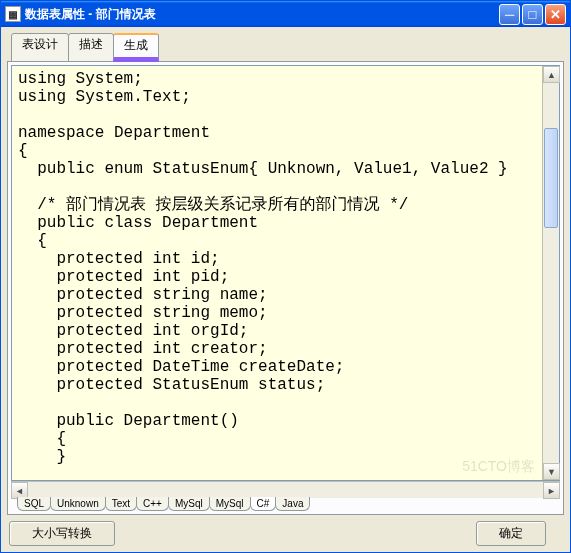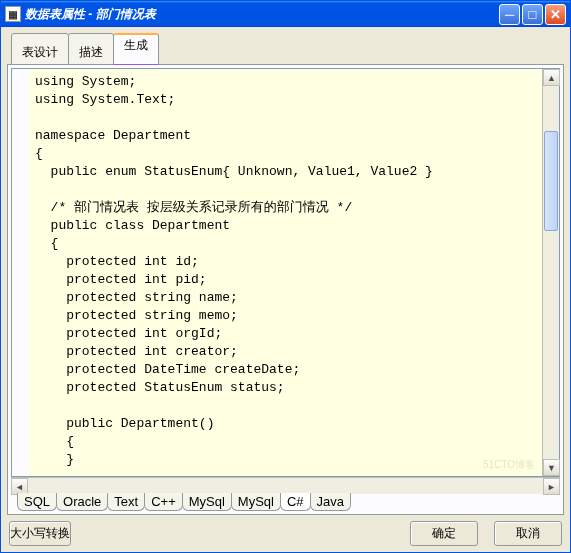--- a/index.html
+++ b/index.html
@@ -1,44 +1,44 @@
 <!DOCTYPE html>
 <html><head>
 <meta charset="utf-8">
 <style>
   * { box-sizing: border-box; }
   body { margin: 0; font-family: "Microsoft YaHei", SimSun, sans-serif; font-size: 12px; background: #fff; }
   .window { width: 571px; height: 553px; border: 1px solid #0054e3; background: #ece9d8; display: flex; flex-direction: column; }
   .titlebar { height: 26px; background: linear-gradient(to bottom, #3a95ff 0%, #0054e3 8%, #0054e3 92%, #003edb 100%); display: flex; align-items: center; padding: 0 4px; color: #fff; font-weight: bold; }
   .titlebar-icon { width: 16px; height: 16px; background: #fff; border: 1px solid #999; margin-right: 4px; display: flex; align-items: center; justify-content: center; font-size: 10px; color: #333; }
-  .titlebar-title { flex: 1; font-style: italic; }
+  .titlebar-title { flex: 1; }
   .titlebar-btns { display: flex; gap: 2px; }
   .tb-btn { width: 21px; height: 21px; border-radius: 3px; border: 1px solid #fff; display: flex; align-items: center; justify-content: center; color: #fff; font-weight: bold; font-family: Arial; font-size: 13px; }
   .tb-min, .tb-max { background: linear-gradient(to bottom, #6fa6ff, #3b6fd6); }
   .tb-close { background: linear-gradient(to bottom, #f8a27d, #e2471f); }
   .client { flex: 1; padding: 6px 6px 4px 6px; display: flex; flex-direction: column; }
   .top-tabs { display: flex; gap: 0; margin-bottom: -1px; padding-left: 4px; }
-  .top-tab { padding: 10px 10px 3px 10px; border: 1px solid #919b9c; background: #f5f4ea; border-top-left-radius: 3px; border-top-right-radius: 3px; position: relative; margin-right: -1px; }
-  .top-tab.active { background: #fcfcfe; border-bottom: 1px solid #8b5cf6; border-top: 2px solid #ffb24b; padding-top: 2px; z-index: 2; }
+  .top-tab { padding: 2px 10px 3px 10px; border: 1px solid #919b9c; background: #f5f4ea; border-top-left-radius: 3px; border-top-right-radius: 3px; position: relative; margin-right: -1px; }
+  .top-tab.active { background: #fcfcfe; border-bottom: 5px solid #8b5cf6; border-top: 2px solid #ffb24b; padding-top: 2px; z-index: 2; }
   .editor-wrap { flex: 1; border: 1px solid #919b9c; background: #fcfcfe; padding: 3px; display: flex; flex-direction: column; min-height: 0; }
   .editor-box { flex: 1; border: 1px solid #7f9db9; position: relative; display: flex; min-height: 0; }
-  .code-area { flex: 1; background: #ffffe1; font-family: "Courier New", monospace; font-size: 13px; line-height: 18px; white-space: pre; padding: 4px 6px; overflow: hidden; color: #000; margin-left: 17px; }
+  .code-area { flex: 1; background: #ffffe1; font-family: "Courier New", monospace; font-size: 16px; line-height: 18px; white-space: pre; padding: 4px 6px; overflow: hidden; color: #000; }
   .vscroll { width: 17px; background: #ece9d8; border-left: 1px solid #bfbfb0; display: flex; flex-direction: column; }
   .hscroll { height: 17px; background: #ece9d8; border-top: 1px solid #bfbfb0; display: flex; }
   .sb-btn { width: 17px; height: 17px; background: linear-gradient(#fdfdfd,#e0ded3); border: 1px solid #bfbfb0; display: flex; align-items: center; justify-content: center; font-size: 9px; color: #4d4d4d; }
   .sb-track-v { flex: 1; background: #f0eee0; position: relative; }
   .sb-thumb-v { position: absolute; left: 1px; right: 1px; top: 45px; height: 100px; background: linear-gradient(to right,#d7e5fa,#bdd4f6); border: 1px solid #8aa6d6; border-radius: 2px; }
   .sb-track-h { flex: 1; background: #f0eee0; }
   .bottom-tabs { display: flex; padding: 0 0 0 6px; margin-top: -1px; }
-  .btab { padding: 1px 6px; font-size: 13px; border: 1px solid #919b9c; border-top: none; background: #f5f4ea; border-bottom-left-radius: 6px; border-bottom-right-radius: 6px; margin-right: -1px; }
+  .btab { padding: 1px 6px; font-size: 10px; border: 1px solid #919b9c; border-top: none; background: #f5f4ea; border-bottom-left-radius: 6px; border-bottom-right-radius: 6px; margin-right: -1px; }
   .btab.active { background: #fff; }
   .btn-row { display: flex; align-items: center; padding: 6px 2px 2px 2px; }
-  .btn { padding: 3px 0; border: 1px solid #919b9c; background: #ece9d8; border-radius: 3px; font-size: 12px; box-shadow: inset 1px 1px 0 #fff; }
+  .btn { padding: 3px 22px; border: 1px solid #919b9c; background: #ece9d8; border-radius: 3px; font-size: 12px; box-shadow: inset 1px 1px 0 #fff; }
   .spacer { flex: 1; }
-  .wm { position: absolute; right: 24px; bottom: 4px; color: rgba(0,0,0,0.12); font-size: 10px; pointer-events: none; }
+  .wm { position: absolute; right: 24px; bottom: 4px; color: rgba(0,0,0,0.12); font-size: 14px; pointer-events: none; }
 </style>
 </head>
 <body>
 
 <div class="window">
   <div class="titlebar">
     <div class="titlebar-icon">▦</div>
     <div class="titlebar-title">数据表属性 - 部门情况表</div>
     <div class="titlebar-btns">
       <div class="tb-btn tb-min">─</div>
@@ -87,30 +87,29 @@
         </div>
         <div class="wm">51CTO博客</div>
       </div>
       <div class="hscroll">
         <div class="sb-btn">◄</div>
         <div class="sb-track-h"></div>
         <div class="sb-btn">►</div>
       </div>
       <div class="bottom-tabs">
         <div class="btab">SQL</div>
-        <div class="btab">Oracle</div>
+        <div class="btab">Unknown</div>
         <div class="btab">Text</div>
         <div class="btab">C++</div>
         <div class="btab">MySql</div>
         <div class="btab">MySql</div>
         <div class="btab active">C#</div>
         <div class="btab">Java</div>
       </div>
     </div>
 
     <div class="btn-row">
       <button class="btn">大小写转换</button>
       <div class="spacer"></div>
       <button class="btn" style="margin-right:16px;min-width:68px;">确定</button>
-      <button class="btn" style="min-width:68px;">取消</button>
     </div>
   </div>
 </div>
 
 </body></html>

